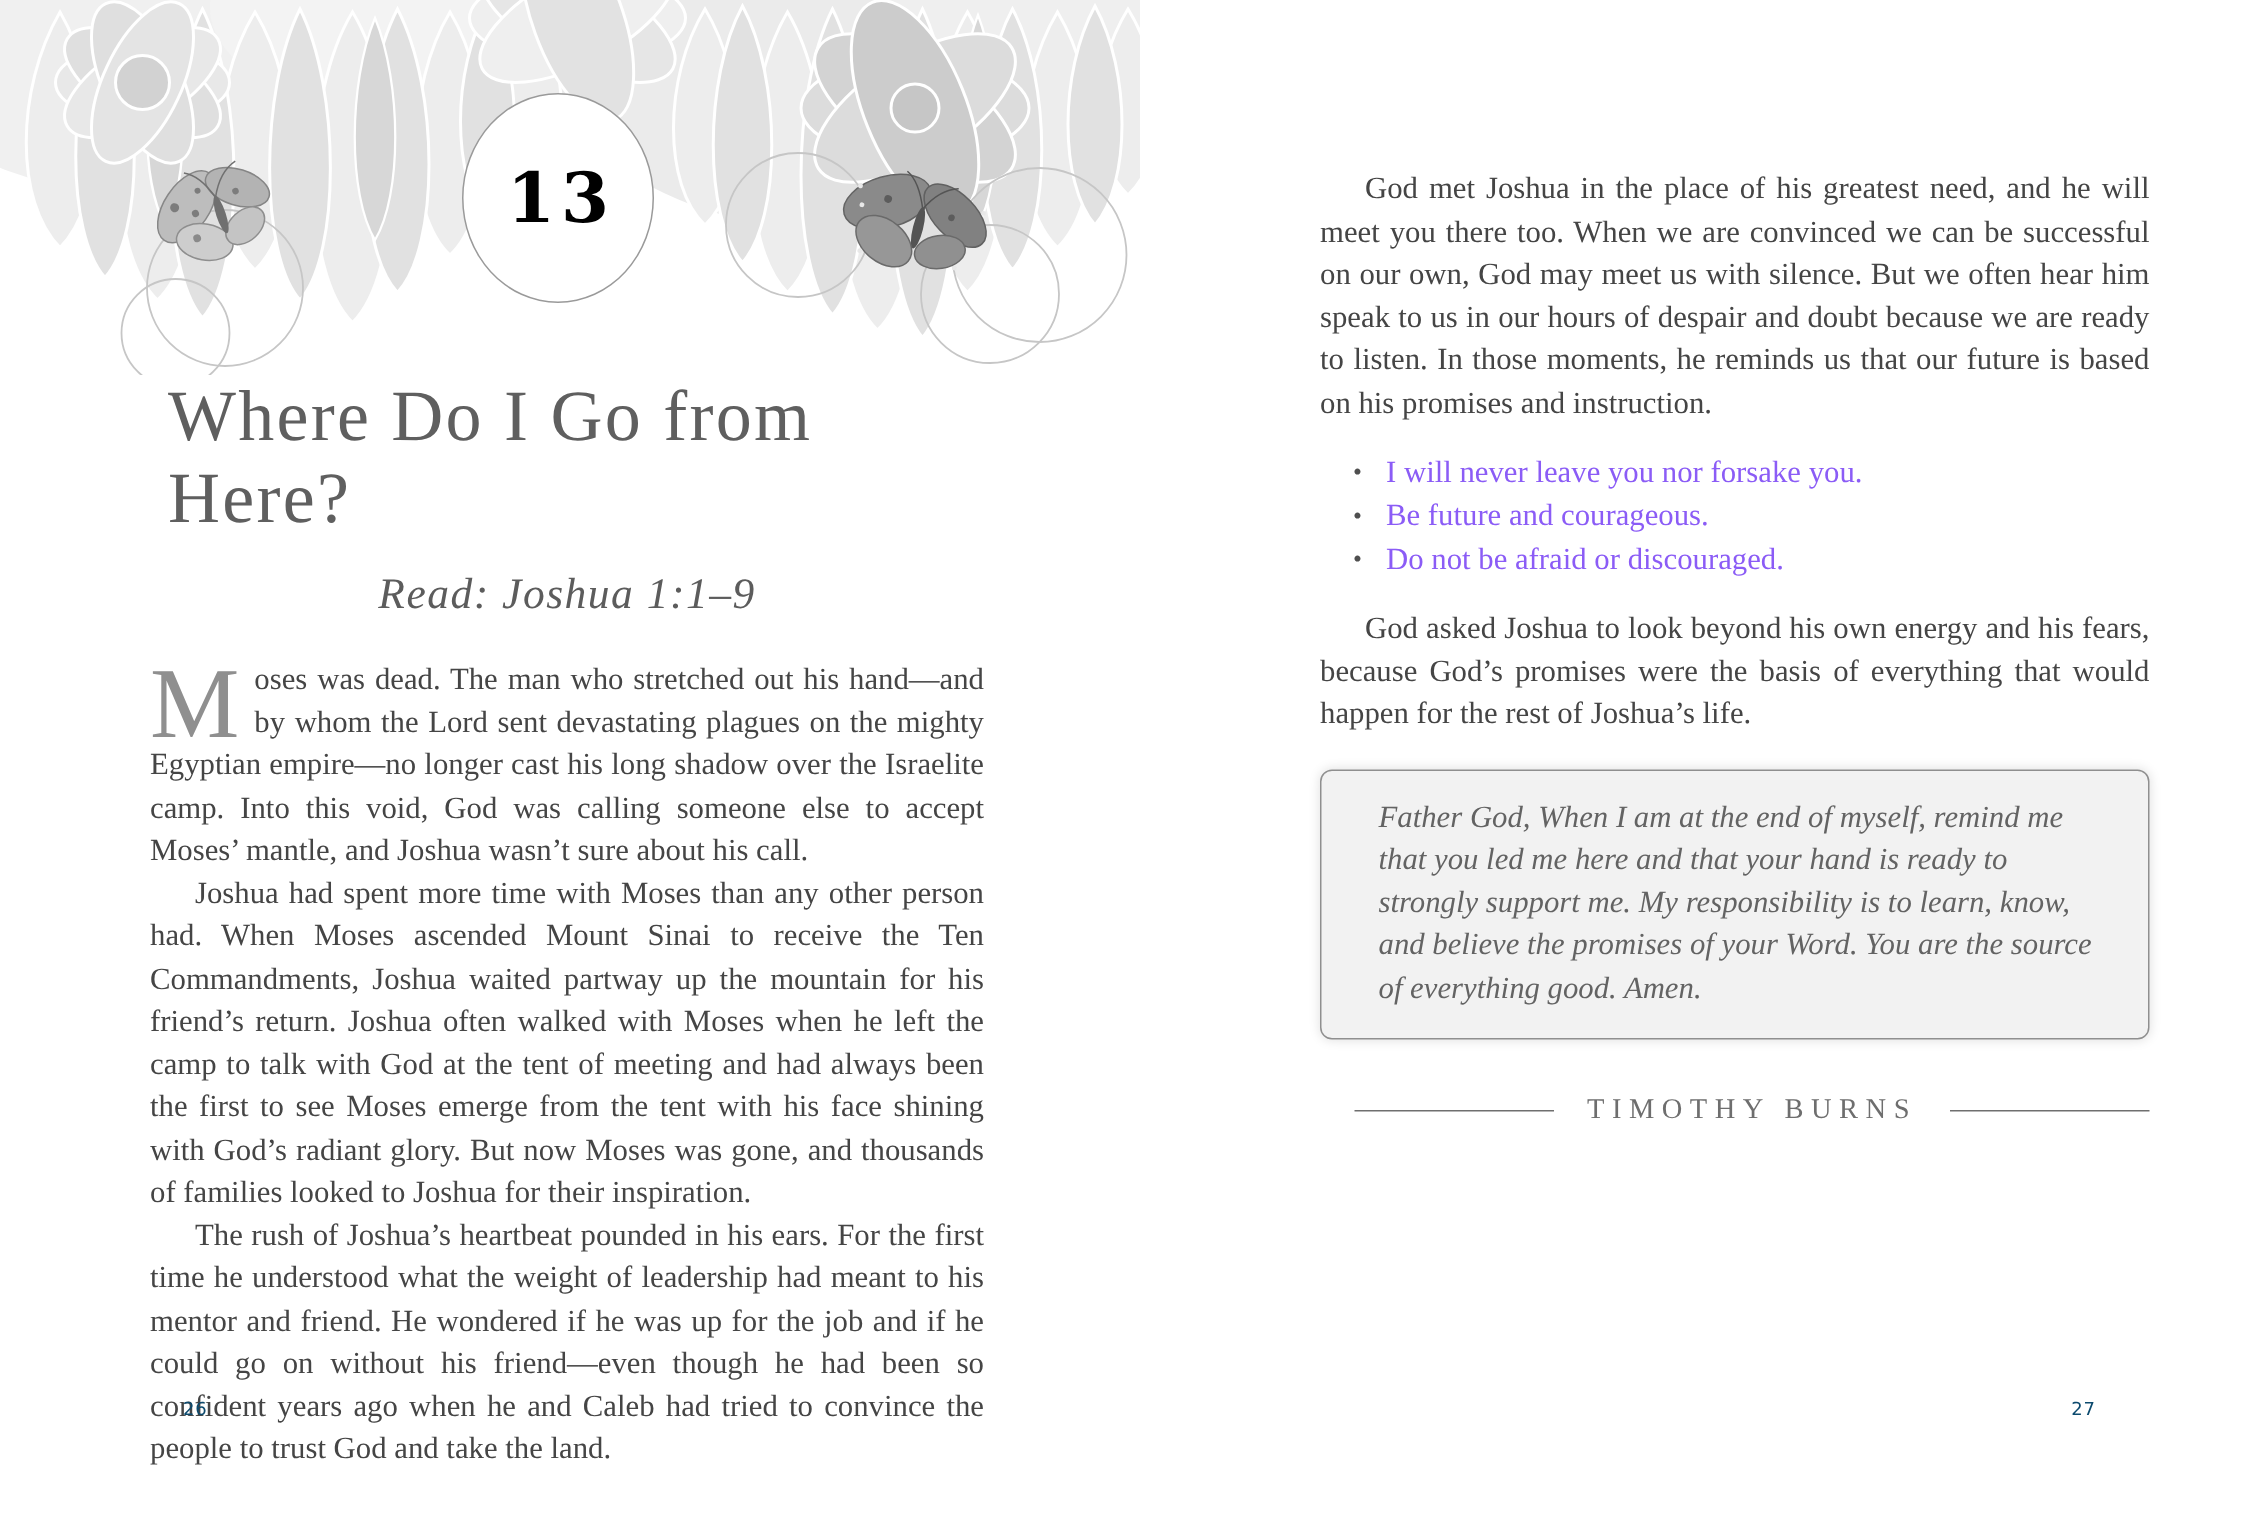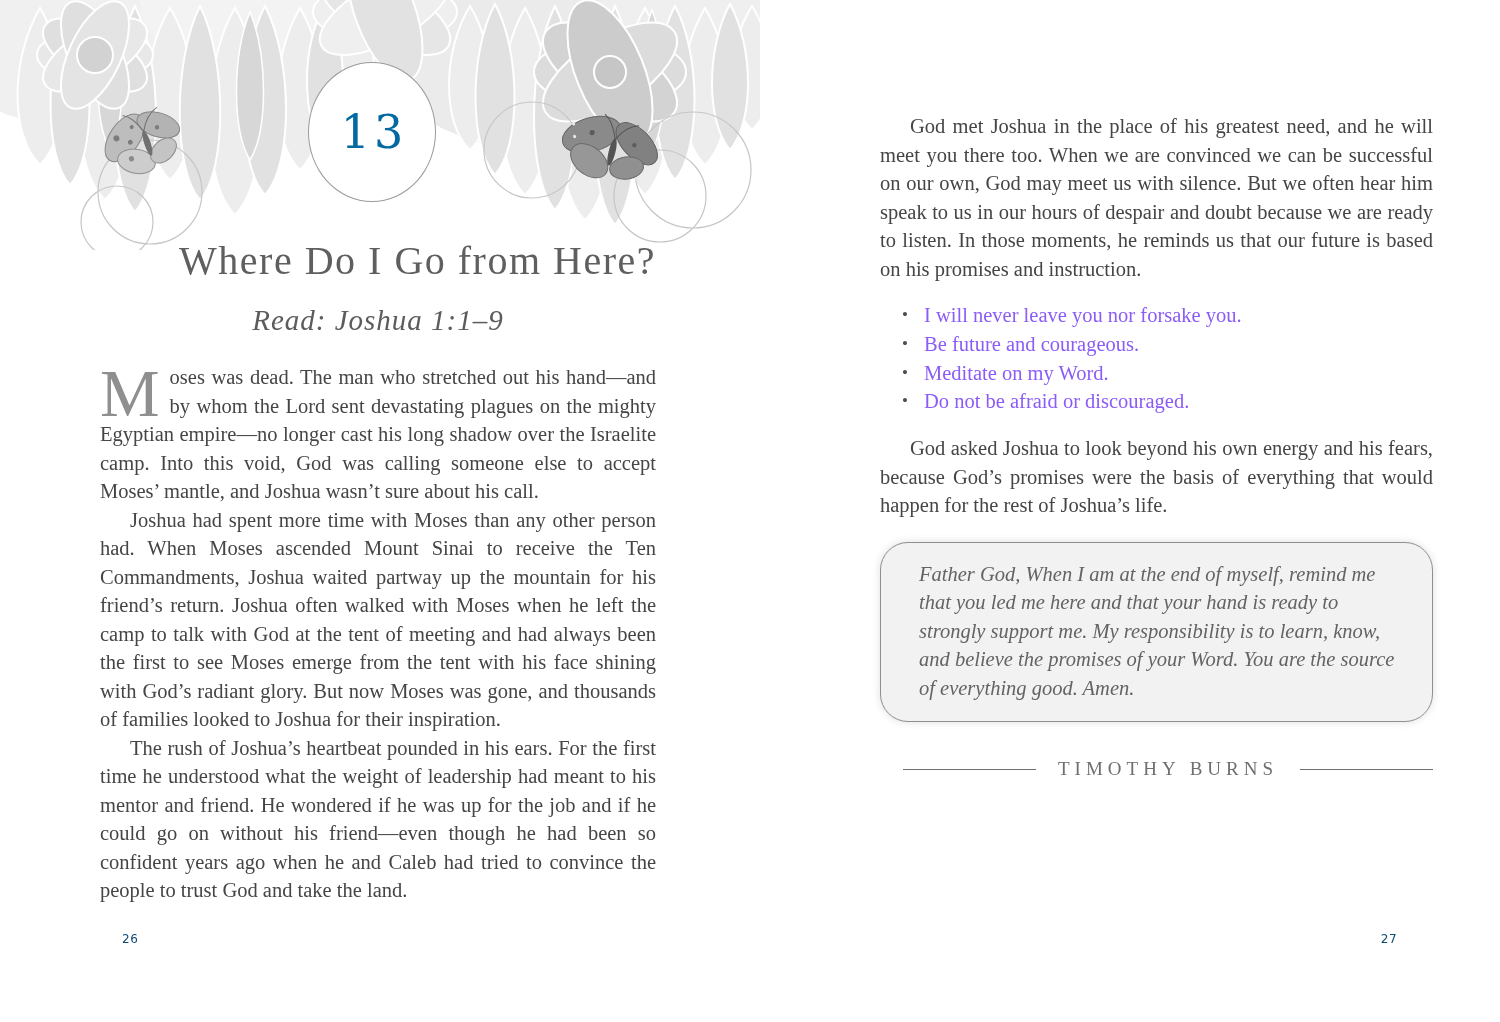--- a/index.html
+++ b/index.html
@@ -12,29 +12,30 @@
   .page-right{left:750px;width:750px;}
 
   
   .floral-wrap{position:absolute;left:0;top:0;width:760px;height:250px;}
   .chapter-circle{
     position:absolute;left:308px;top:62px;width:126px;height:138px;
     background:#ffffff;border:1.5px solid #9a9a9a;border-radius:50%;
     display:flex;align-items:center;justify-content:center;z-index:5;
   }
   .chapter-circle span{
-    font-family:"DejaVu Serif", serif;font-size:46px;color:#0369a1;letter-spacing:4px;
+    font-family:"DejaVu Serif", serif;font-size:46px;color:#000000;letter-spacing:4px;
     transform:translateX(2px);
+    font-weight:bold;
   }
 
   
   .left-content{position:absolute;left:100px;top:238px;width:556px;}
   .page-title{
-    text-align:right;font-size:40px;line-height:1.15;font-weight:400;
-    color:#5f5f5f;letter-spacing:1.5px;margin:0;
+    text-align:left;font-size:48px;line-height:1.15;font-weight:400;
+    color:#5f5f5f;letter-spacing:1.5px;margin:12px;
   }
   .read-ref{
     text-align:center;font-style:italic;font-size:29px;color:#5c5c5c;
     letter-spacing:1px;margin:20px 0 0 0;font-weight:400;
   }
   .bodytext{font-size:20.5px;line-height:28.5px;text-align:justify;color:#454545;}
   .bodytext p{margin:0;}
   .bodytext p.indent{text-indent:30px;}
   .first-para{margin-top:26px !important;}
   .drop-cap{
@@ -52,21 +53,21 @@
   
   .right-content{position:absolute;left:130px;top:112px;width:553px;}
   .promise-list{list-style:none;margin:18px 0 18px 0;padding:0 0 0 44px;}
   .promise-list li{
     position:relative;line-height:28.8px;font-size:20.5px;color:#8b5cf6;text-align:left;
   }
   .promise-list li::before{
     content:"\2022";position:absolute;left:-22px;top:0;color:#4f4f4f;font-size:17px;
   }
   .prayer-card{
-    margin-top:22px;background:#f2f2f2;border:1.2px solid #8f8f8f;border-radius:28px;
+    margin-top:22px;background:#f2f2f2;border:1.2px solid #8f8f8f;border-radius:8px;
     box-shadow:0 0 8px rgba(0,0,0,0.13);
     padding:17px 34px 19px 38px;
   }
   .prayer-card p{
     margin:0;font-style:italic;font-size:20.5px;line-height:28.5px;color:#636363;
     text-align:left;
   }
   .author-row{
     display:flex;align-items:center;justify-content:flex-end;gap:22px;margin-top:33px;
   }
@@ -208,21 +209,20 @@
   <div class="page-num page-num-left">26</div>
 </div>
 
 <div class="page page-right">
   <div class="right-content bodytext">
     <p class="indent">God met Joshua in the place of his greatest need, and he will meet you there too. When we are convinced we can be successful on our own, God may meet us with silence. But we often hear him speak to us in our hours of despair and doubt because we are ready to listen. In those moments, he reminds us that our future is based on his promises and instruction.</p>
 
     <ul class="promise-list">
       <li>I will never leave you nor forsake you.</li>
       <li>Be future and courageous.</li>
-      <li>Meditate on my Word.</li>
       <li>Do not be afraid or discouraged.</li>
     </ul>
 
     <p class="indent">God asked Joshua to look beyond his own energy and his fears, because God’s promises were the basis of everything that would happen for the rest of Joshua’s life.</p>
 
     <div class="prayer-card">
       <p>Father God, When I am at the end of myself, remind me that you led me here and that your hand is ready to strongly support me. My responsibility is to learn, know, and believe the promises of your Word. You are the source of everything good. Amen.</p>
     </div>
 
     <div class="author-row">

